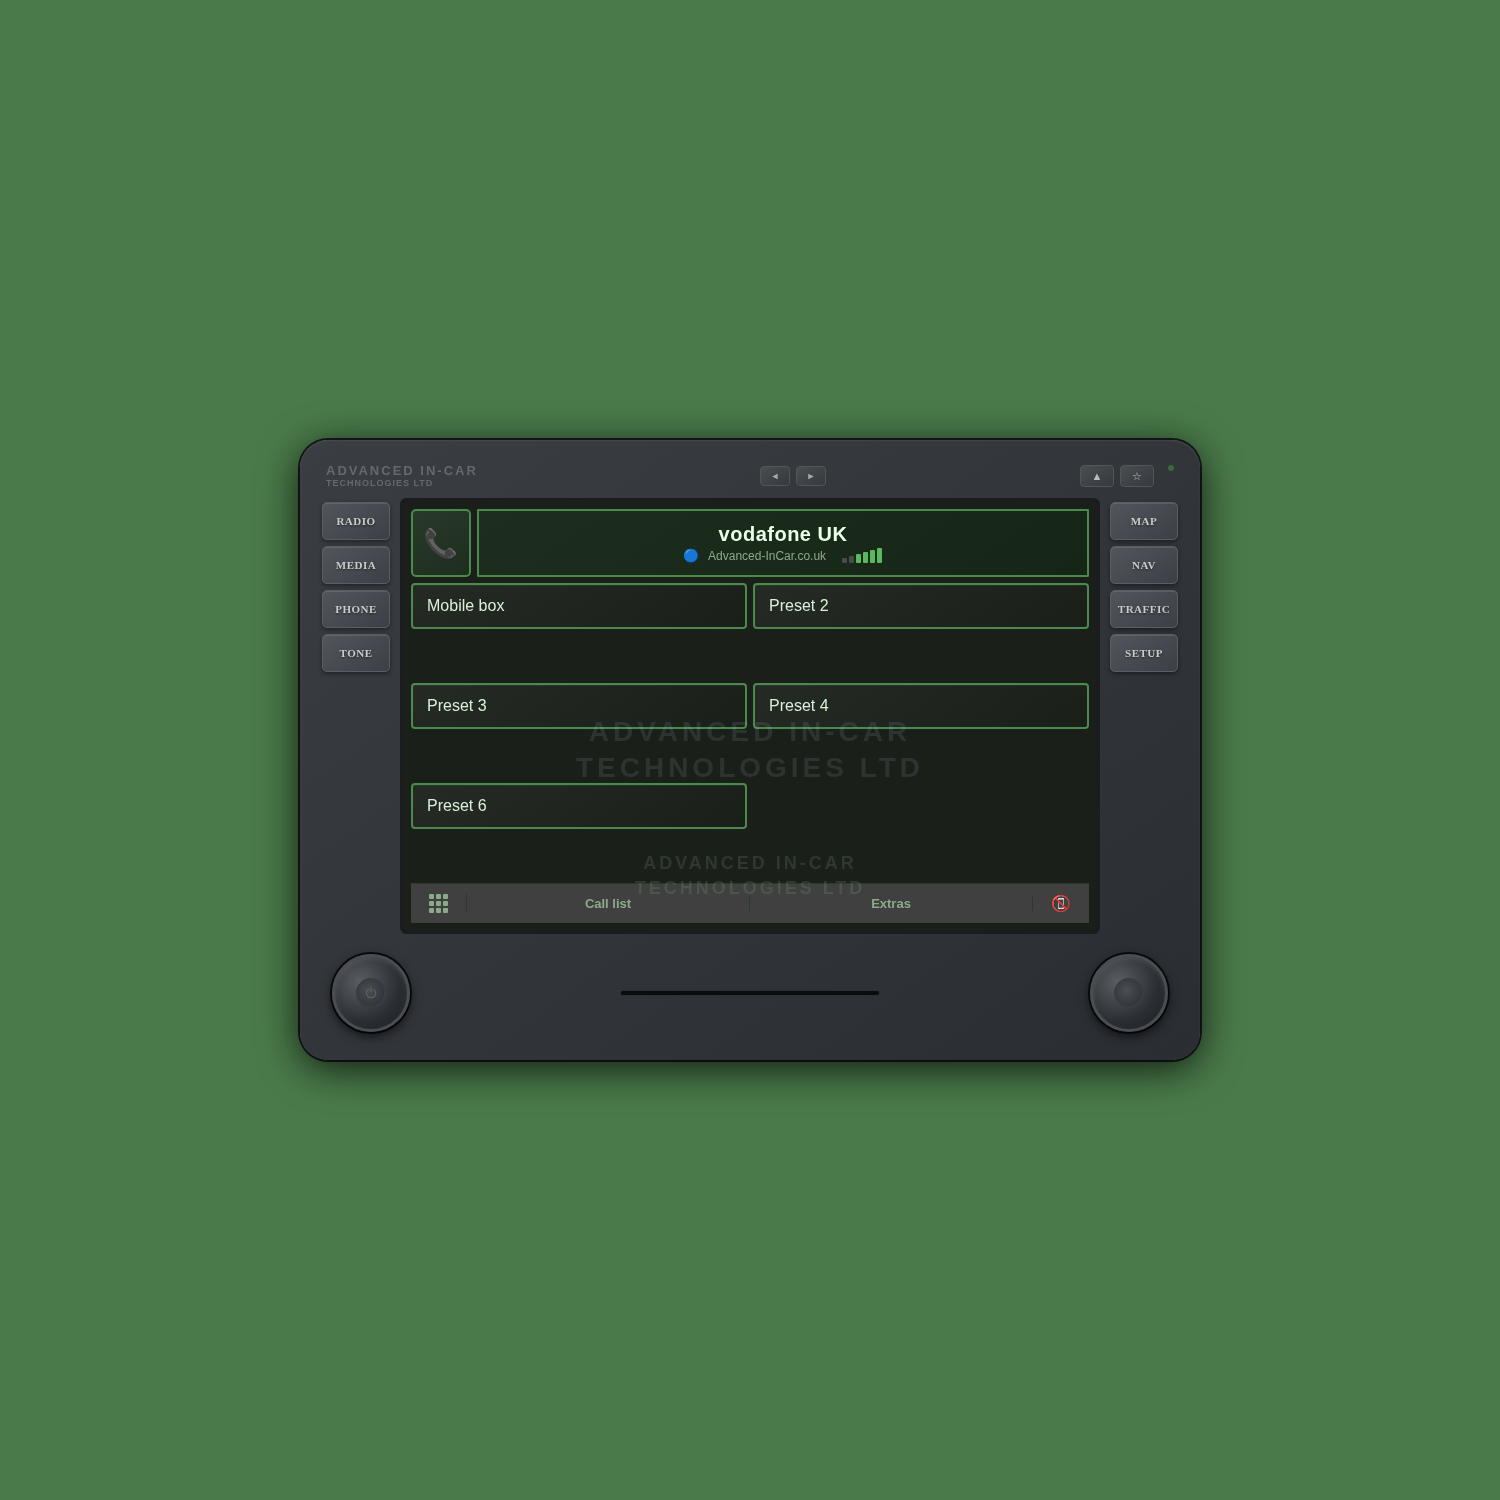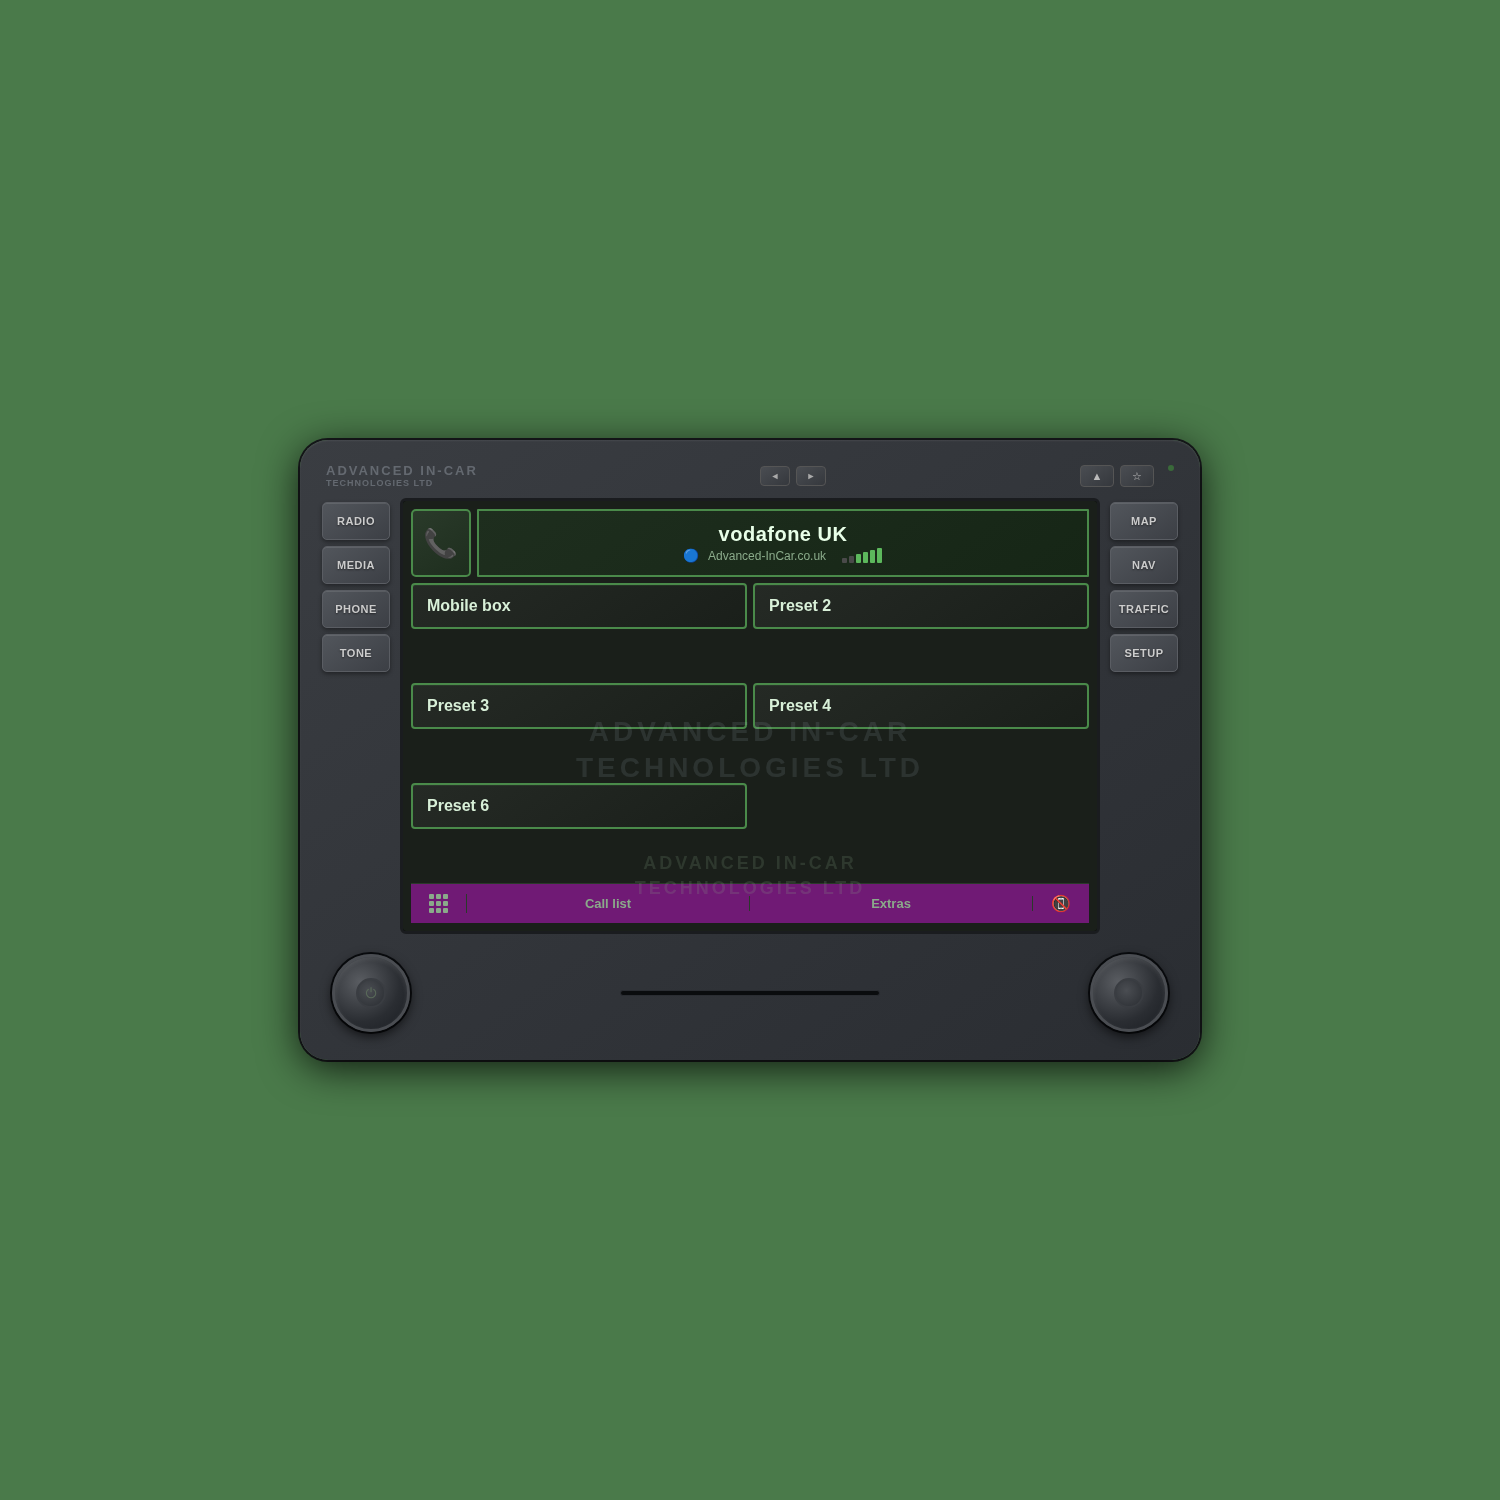--- a/index.html
+++ b/index.html
@@ -127,20 +127,21 @@
       align-items: center;
       justify-content: center;
       cursor: pointer;
       color: #ccc;
       font-size: 11px;
       font-weight: bold;
       letter-spacing: 0.5px;
       text-shadow: 0 1px 2px rgba(0,0,0,0.5);
       box-shadow: 0 2px 4px rgba(0,0,0,0.4), inset 0 1px 0 rgba(255,255,255,0.1);
       transition: all 0.1s;
+      font-family: Liberation Serif, serif;
     }
 
     
     .screen-container {
       flex: 1;
       background: #000;
       border-radius: 6px;
       overflow: hidden;
       border: 3px solid #1a1c1f;
       box-shadow: inset 0 0 20px rgba(0,0,0,0.8);
@@ -242,33 +243,33 @@
 
     .preset-btn {
       background: linear-gradient(145deg, #252a25, #1a1f1a);
       border: 2px solid #4a8a4a;
       border-radius: 4px;
       display: flex;
       align-items: center;
       padding: 0 14px;
       color: #d8f0d8;
       font-size: 16px;
-      font-weight: bold;
+      font-weight: normal;
       cursor: pointer;
       height: 46px;
       transition: all 0.1s;
       box-shadow: inset 0 1px 0 rgba(100,180,100,0.1);
     }
 
     
     .screen-nav {
       display: flex;
       align-items: center;
       height: 40px;
-      background: #701a75;
+      background: #404040;
       border-top: 1px solid #2a3a2a;
       gap: 0;
     }
 
     .nav-btn {
       display: flex;
       align-items: center;
       justify-content: center;
       cursor: pointer;
       color: #8aaa8a;

